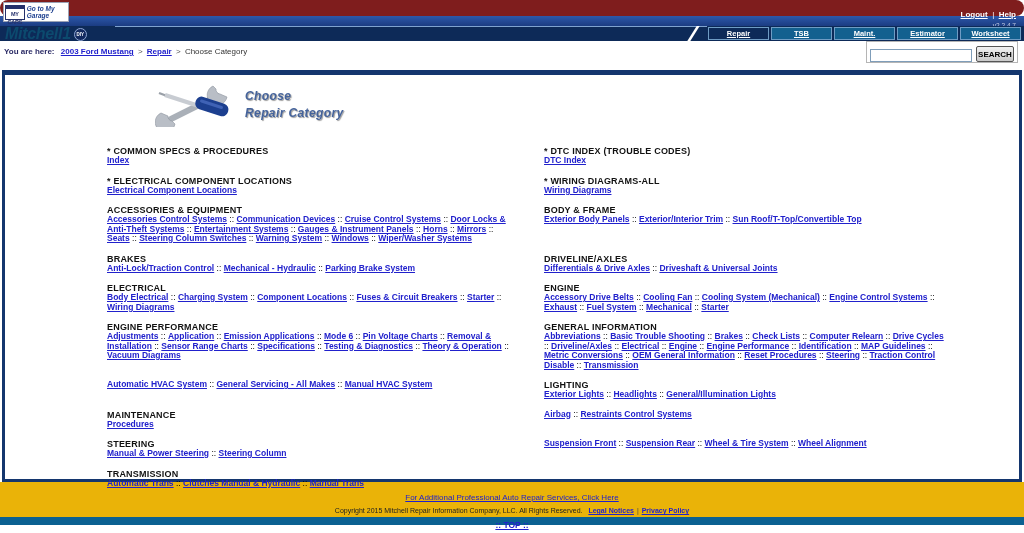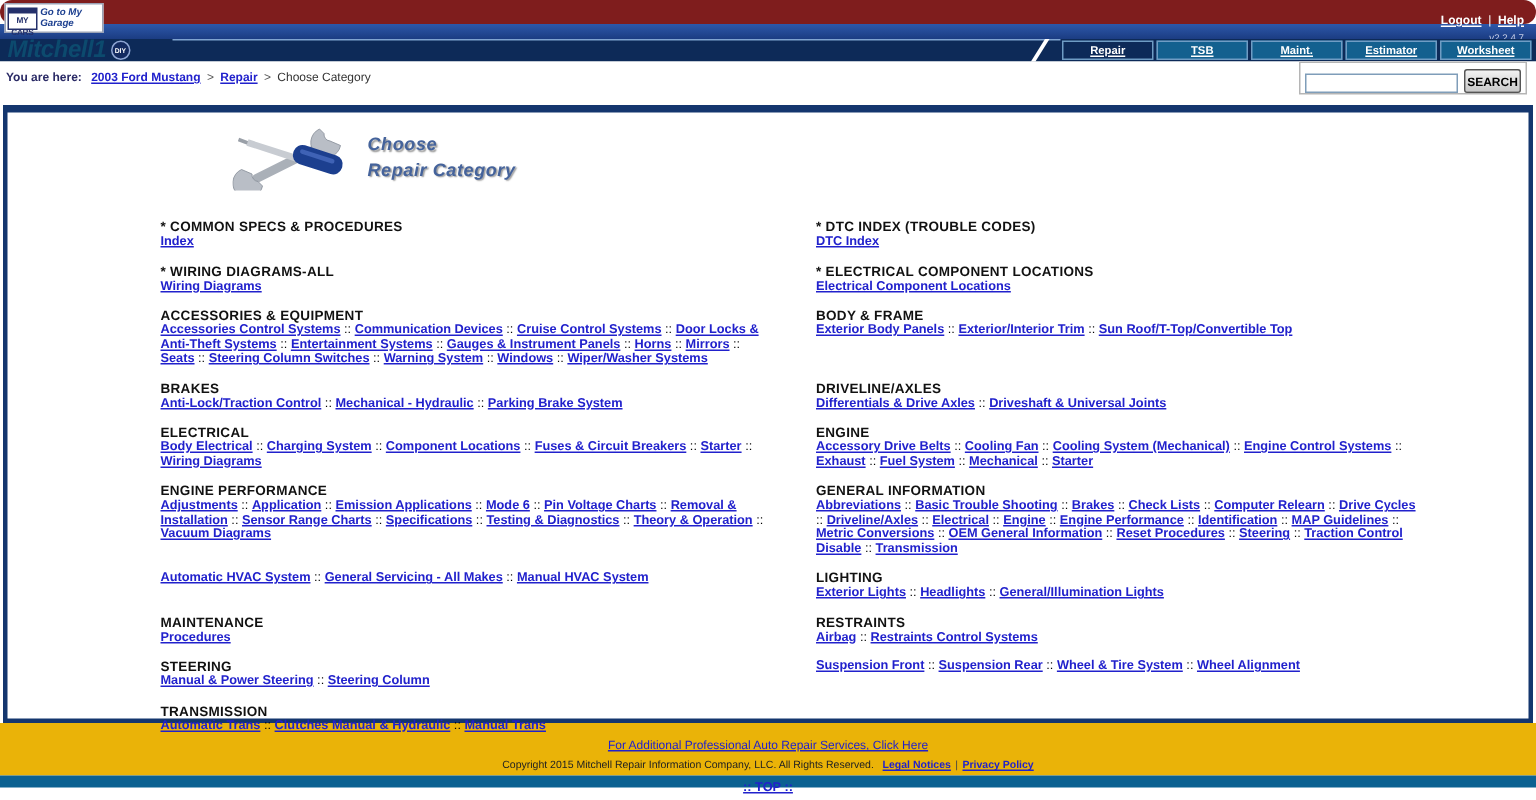--- a/index.html
+++ b/index.html
@@ -152,28 +152,28 @@
   <div class="grid">
       <div class="section">
         <div class="sec-heading">* COMMON SPECS &amp; PROCEDURES</div>
         <div class="sec-links"><a>Index</a></div>
       </div>
       <div class="section">
         <div class="sec-heading">* DTC INDEX (TROUBLE CODES)</div>
         <div class="sec-links"><a>DTC Index</a></div>
       </div>
       <div class="section">
+        <div class="sec-heading">* ELECTRICAL COMPONENT LOCATIONS</div>
+        <div class="sec-links"><a>Electrical Component Locations</a></div>
+      </div>
+      <div class="section">
         <div class="sec-heading">* WIRING DIAGRAMS-ALL</div>
         <div class="sec-links"><a>Wiring Diagrams</a></div>
       </div>
       <div class="section">
-        <div class="sec-heading">* ELECTRICAL COMPONENT LOCATIONS</div>
-        <div class="sec-links"><a>Electrical Component Locations</a></div>
-      </div>
-      <div class="section">
         <div class="sec-heading">ACCESSORIES &amp; EQUIPMENT</div>
         <div class="sec-links"><a>Accessories Control Systems</a> :: <a>Communication Devices</a> :: <a>Cruise Control Systems</a> :: <a>Door Locks &amp; Anti-Theft Systems</a> :: <a>Entertainment Systems</a> :: <a>Gauges &amp; Instrument Panels</a> :: <a>Horns</a> :: <a>Mirrors</a> :: <a>Seats</a> :: <a>Steering Column Switches</a> :: <a>Warning System</a> :: <a>Windows</a> :: <a>Wiper/Washer Systems</a></div>
       </div>
       <div class="section">
         <div class="sec-heading">BODY &amp; FRAME</div>
         <div class="sec-links"><a>Exterior Body Panels</a> :: <a>Exterior/Interior Trim</a> :: <a>Sun Roof/T-Top/Convertible Top</a></div>
       </div>
       <div class="section">
         <div class="sec-heading">BRAKES</div>
         <div class="sec-links"><a>Anti-Lock/Traction Control</a> :: <a>Mechanical - Hydraulic</a> :: <a>Parking Brake System</a></div>
@@ -203,21 +203,20 @@
       </div>
       <div class="section">
         <div class="sec-heading">LIGHTING</div>
         <div class="sec-links"><a>Exterior Lights</a> :: <a>Headlights</a> :: <a>General/Illumination Lights</a></div>
       </div>
       <div class="section">
         <div class="sec-heading">MAINTENANCE</div>
         <div class="sec-links"><a>Procedures</a></div>
       </div>
       <div class="section">
-        <div class="sec-heading">RESTRAINTS</div>
         <div class="sec-links"><a>Airbag</a> :: <a>Restraints Control Systems</a></div>
       </div>
       <div class="section">
         <div class="sec-heading">STEERING</div>
         <div class="sec-links"><a>Manual &amp; Power Steering</a> :: <a>Steering Column</a></div>
       </div>
       <div class="section">
         <div class="sec-links"><a>Suspension Front</a> :: <a>Suspension Rear</a> :: <a>Wheel &amp; Tire System</a> :: <a>Wheel Alignment</a></div>
       </div>
       <div class="section">

